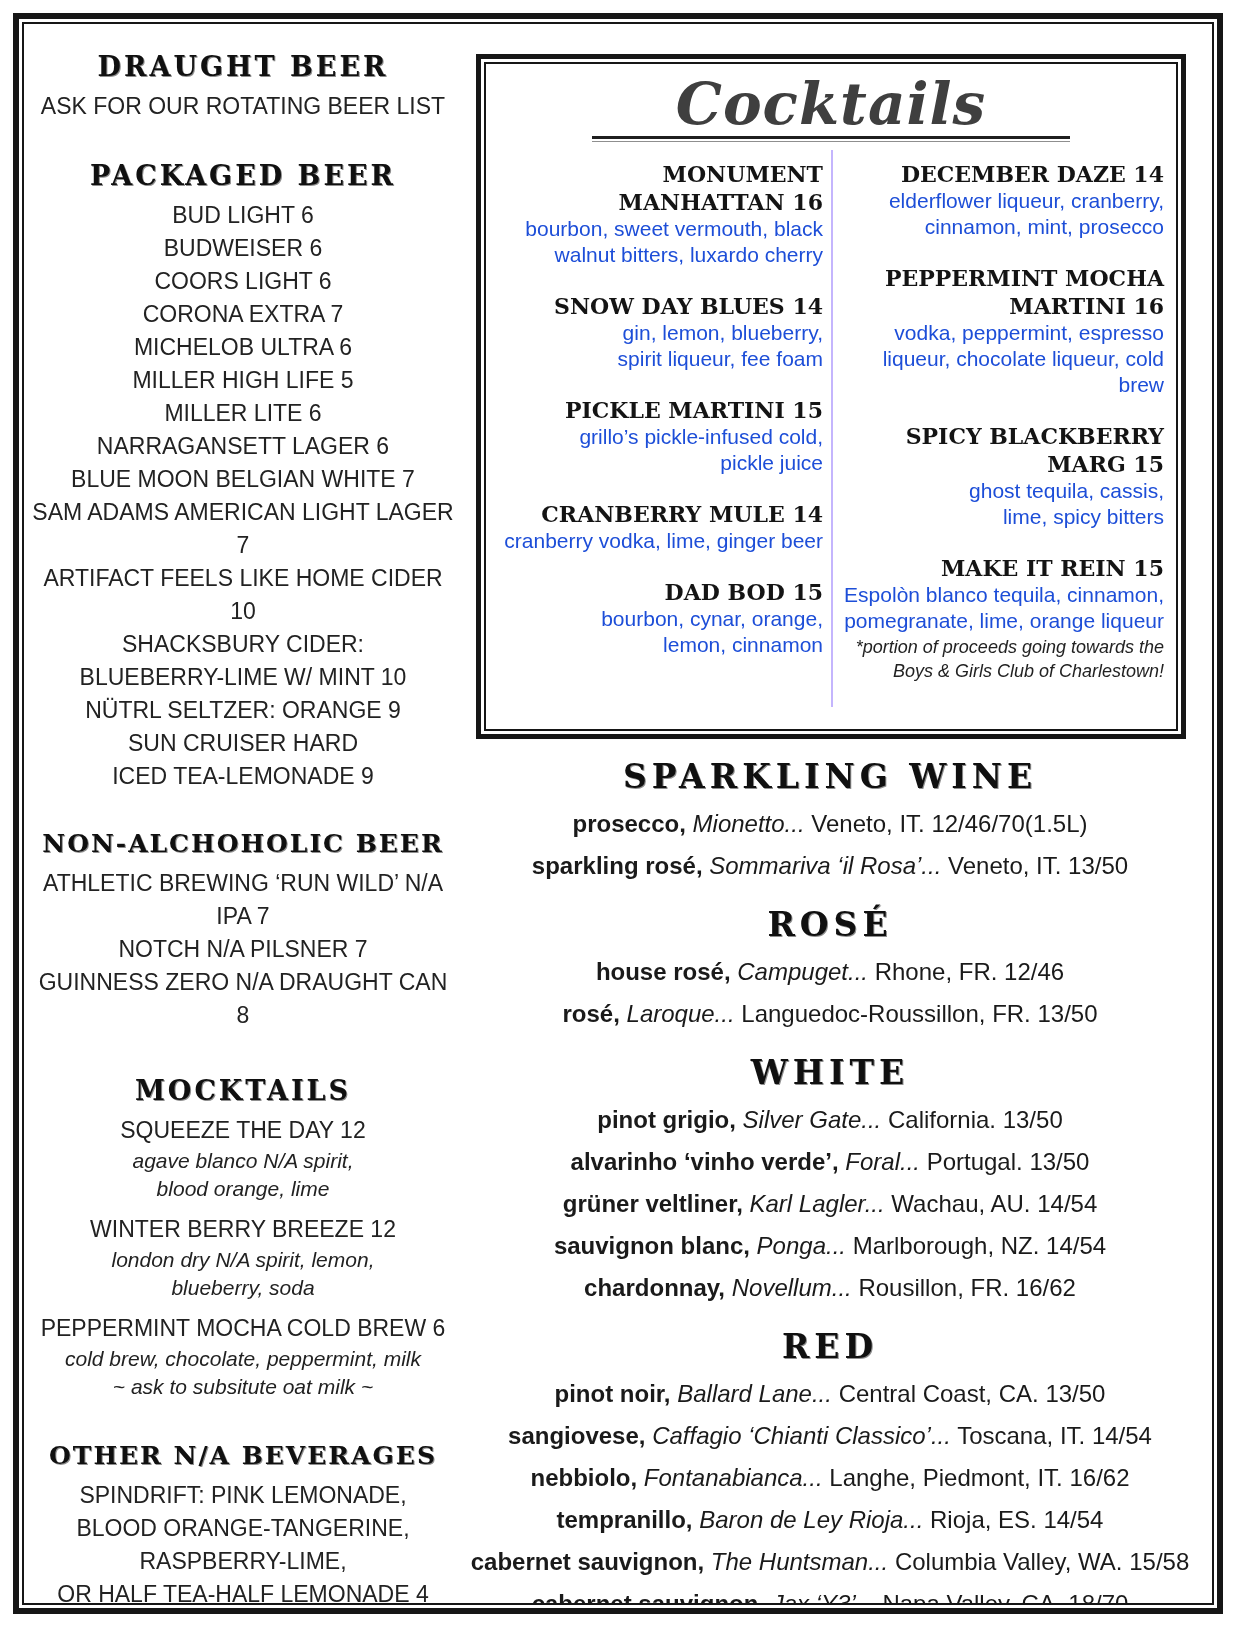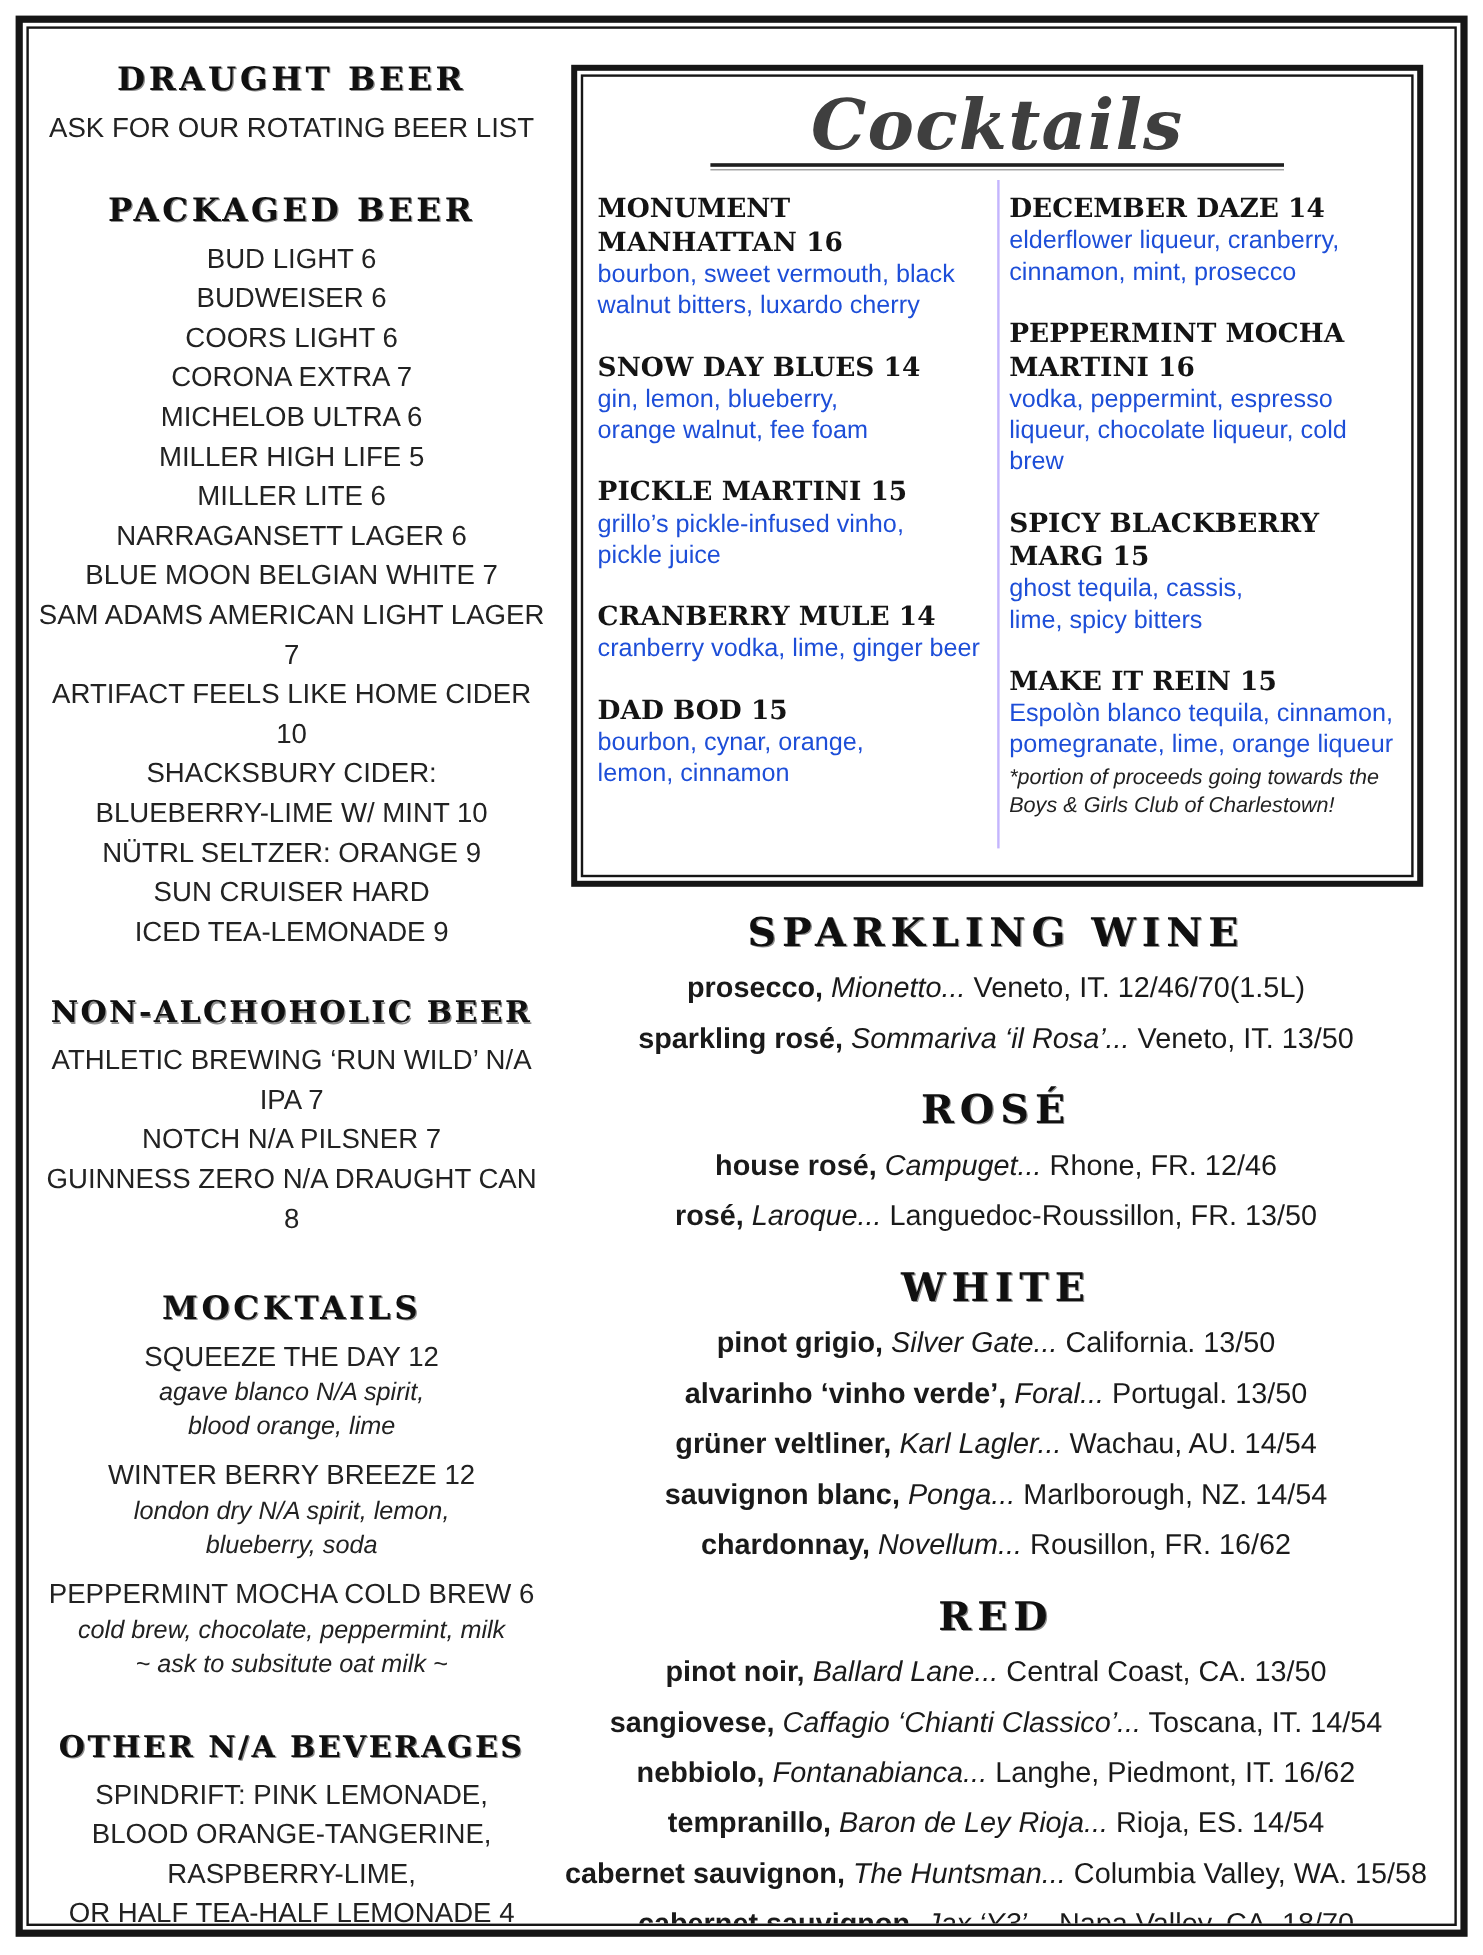--- a/index.html
+++ b/index.html
@@ -28,21 +28,21 @@
   .mock-sub{font-style:italic;font-size:21px;line-height:28px;color:#222;}
 
   
   .right-col{text-align:center;padding:0 6px 0 2px;}
   .cocktail-box{margin:6px 12px 0 14px;border:5px solid #161616;}
   .cocktail-box-inner{border:2px solid #161616;margin:3px;padding:8px 4px 22px;}
   .cocktails-title{font-family:"DejaVu Serif",serif;font-style:italic;font-weight:700;
     font-size:58px;line-height:64px;color:#3f3f3f;letter-spacing:1px;}
   .title-rule{width:478px;margin:0 auto 8px;height:2px;
     border-top:3px solid #1f1f1f;border-bottom:1px solid #8f8f8f;}
-  .ccolumns{display:grid;grid-template-columns:1fr 1fr;text-align:left;}
+  .ccolumns{display:grid;grid-template-columns:1fr 1fr;text-align:right;}
   .ccol{padding:10px 8px 0;}
   .ccol-right{border-left:2px solid #c4b5fd;}
   .cocktail{margin-bottom:24px;}
   .cocktail-name{font-family:"DejaVu Serif",serif;font-weight:700;font-size:22px;
     line-height:28px;color:#141414;white-space:pre-line;letter-spacing:0px;}
   .cocktail-ing{font-size:21px;line-height:26px;color:#1d4ed8;}
   .cocktail-note{font-style:italic;font-size:18px;line-height:24px;color:#222;margin-top:1px;}
 
   .wine-section{margin-top:16px;}
   .wine-heading{font-size:33px;line-height:44px;letter-spacing:5px;margin-bottom:4px;}
@@ -171,29 +171,29 @@
                       <div>bourbon, sweet vermouth, black</div>
                       <div>walnut bitters, luxardo cherry</div>
                     </div>
 
   </div>
 
   <div class="cocktail">
     <div class="cocktail-name">SNOW DAY BLUES 14</div>
     <div class="cocktail-ing">
                       <div>gin, lemon, blueberry,</div>
-                      <div>orange walnut, fee foam</div>
+                      <div>spirit liqueur, fee foam</div>
                     </div>
 
   </div>
 
   <div class="cocktail">
     <div class="cocktail-name">PICKLE MARTINI 15</div>
     <div class="cocktail-ing">
-                      <div>grillo’s pickle-infused vinho,</div>
+                      <div>grillo’s pickle-infused cold,</div>
                       <div>pickle juice</div>
                     </div>
 
   </div>
 
   <div class="cocktail">
     <div class="cocktail-name">CRANBERRY MULE 14</div>
     <div class="cocktail-ing">
                       <div>cranberry vodka, lime, ginger beer</div>
                     </div>

